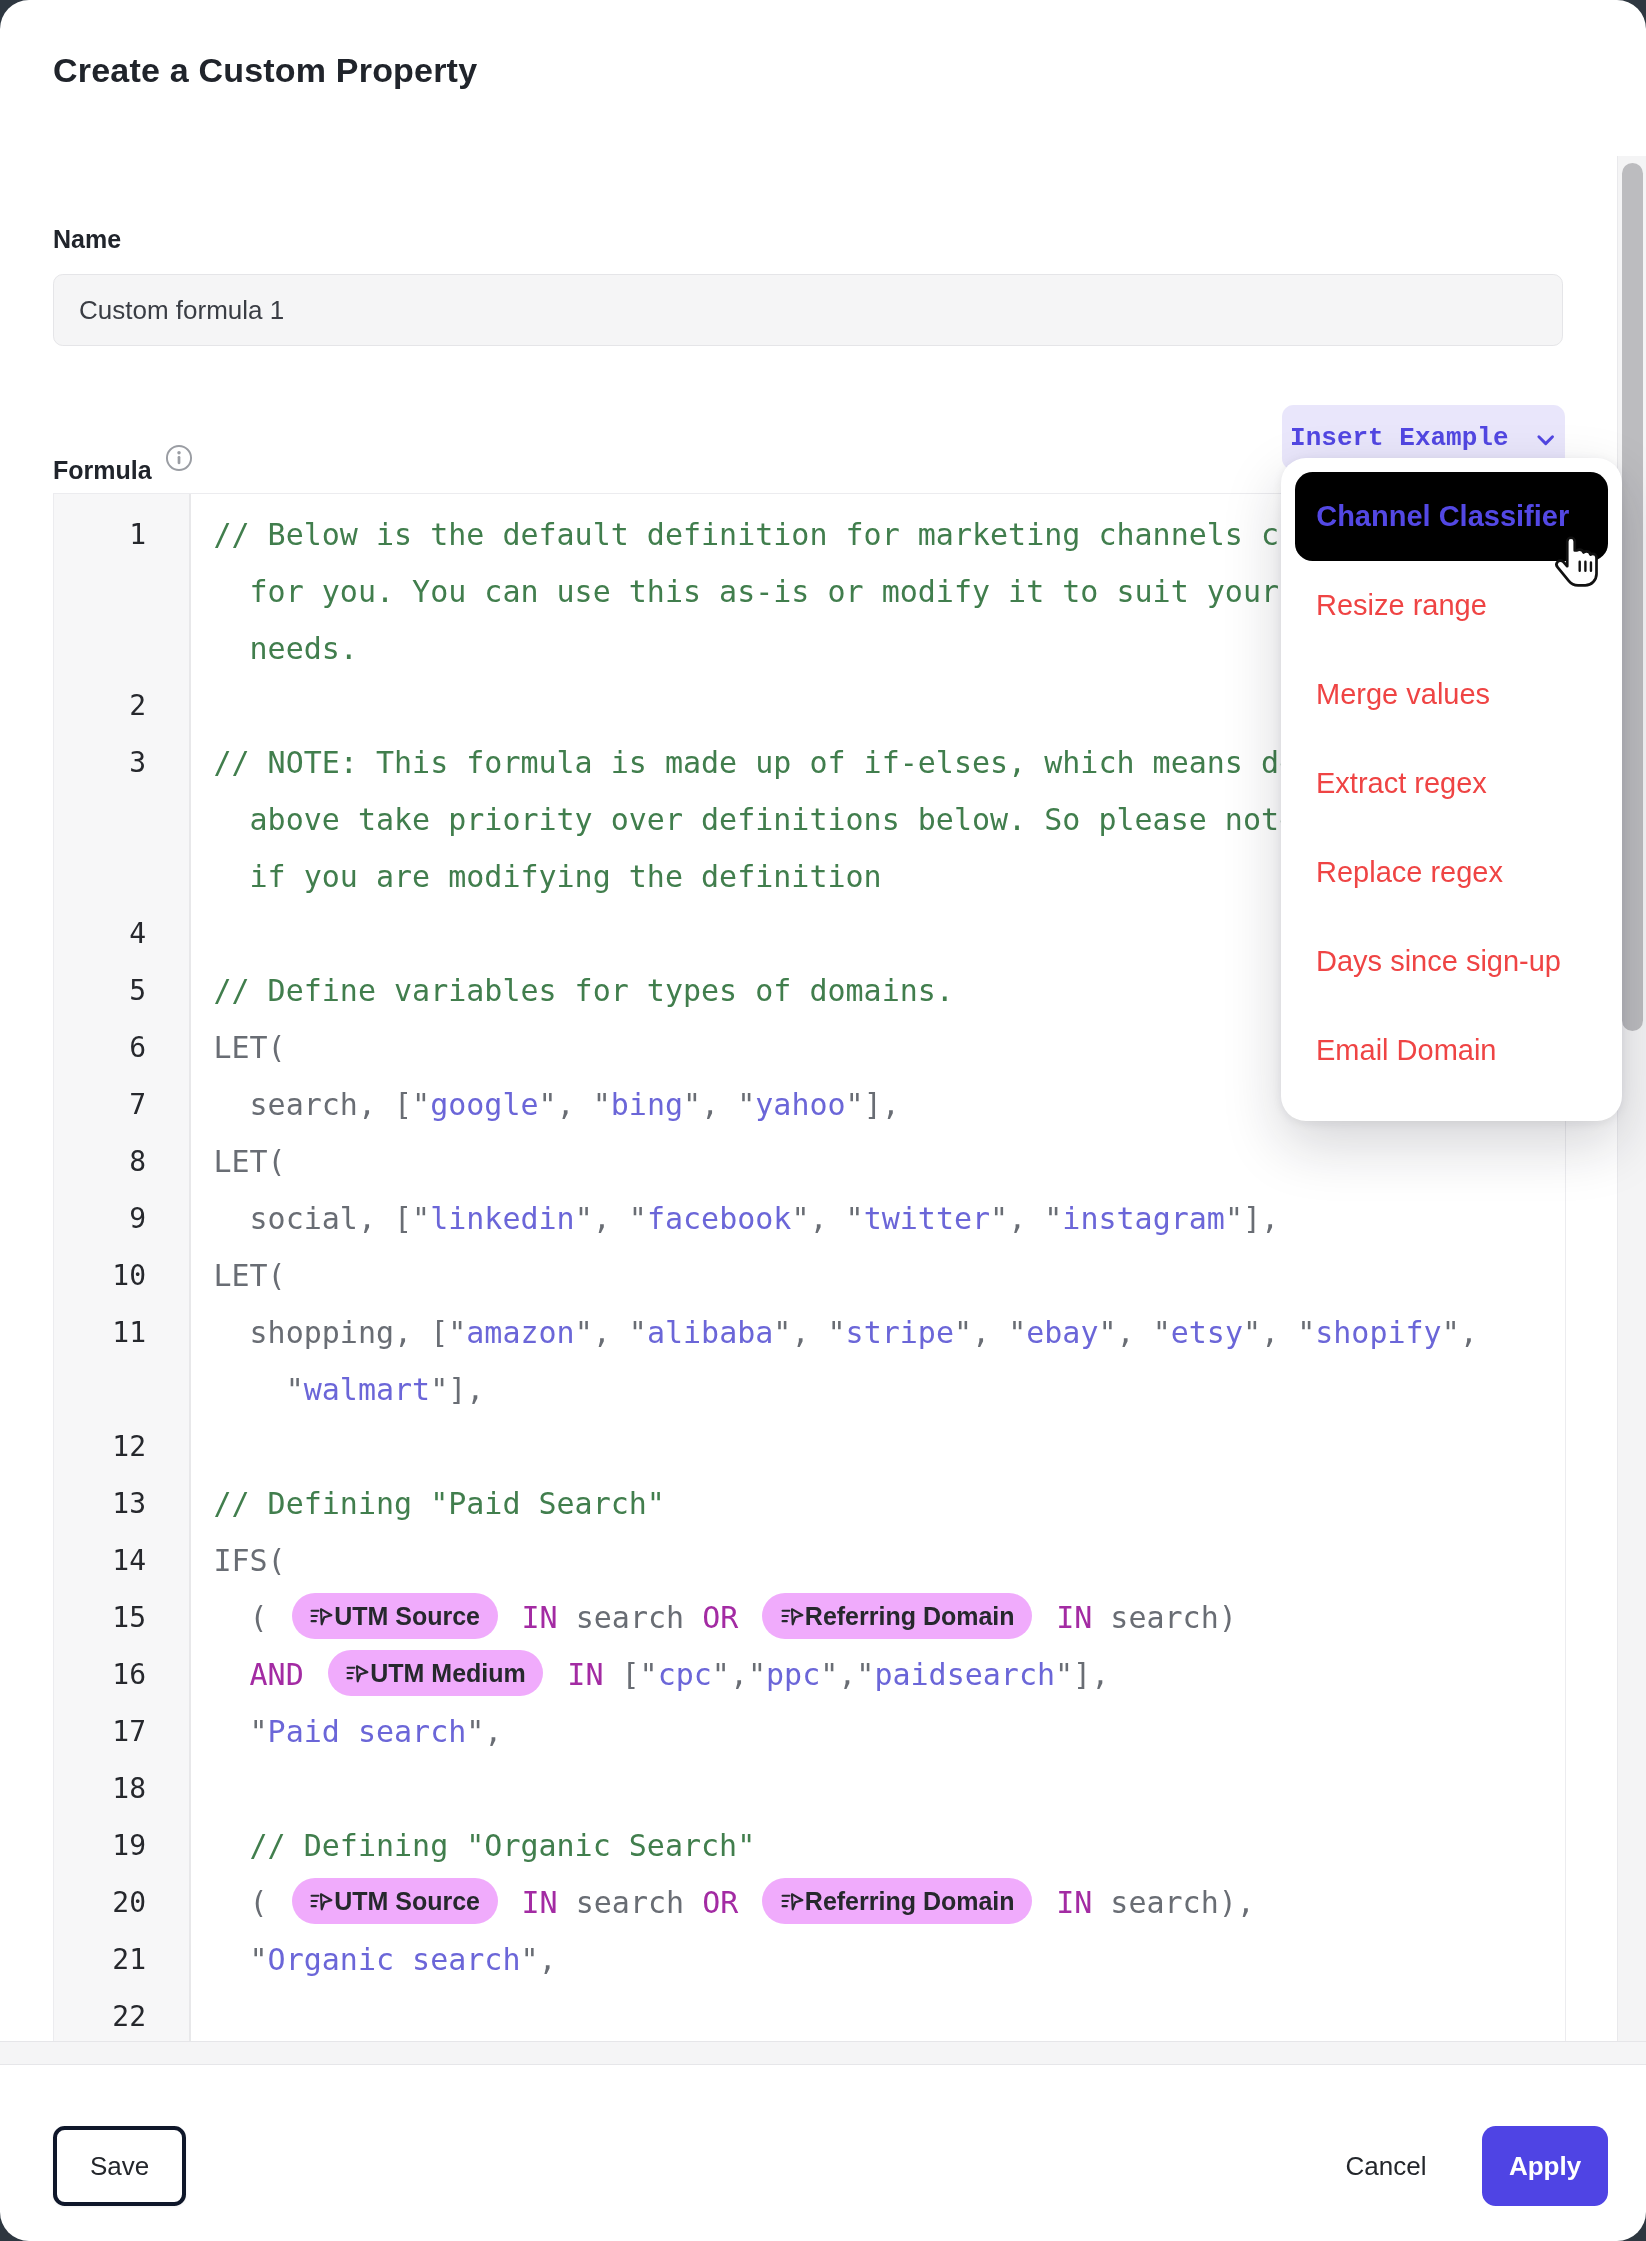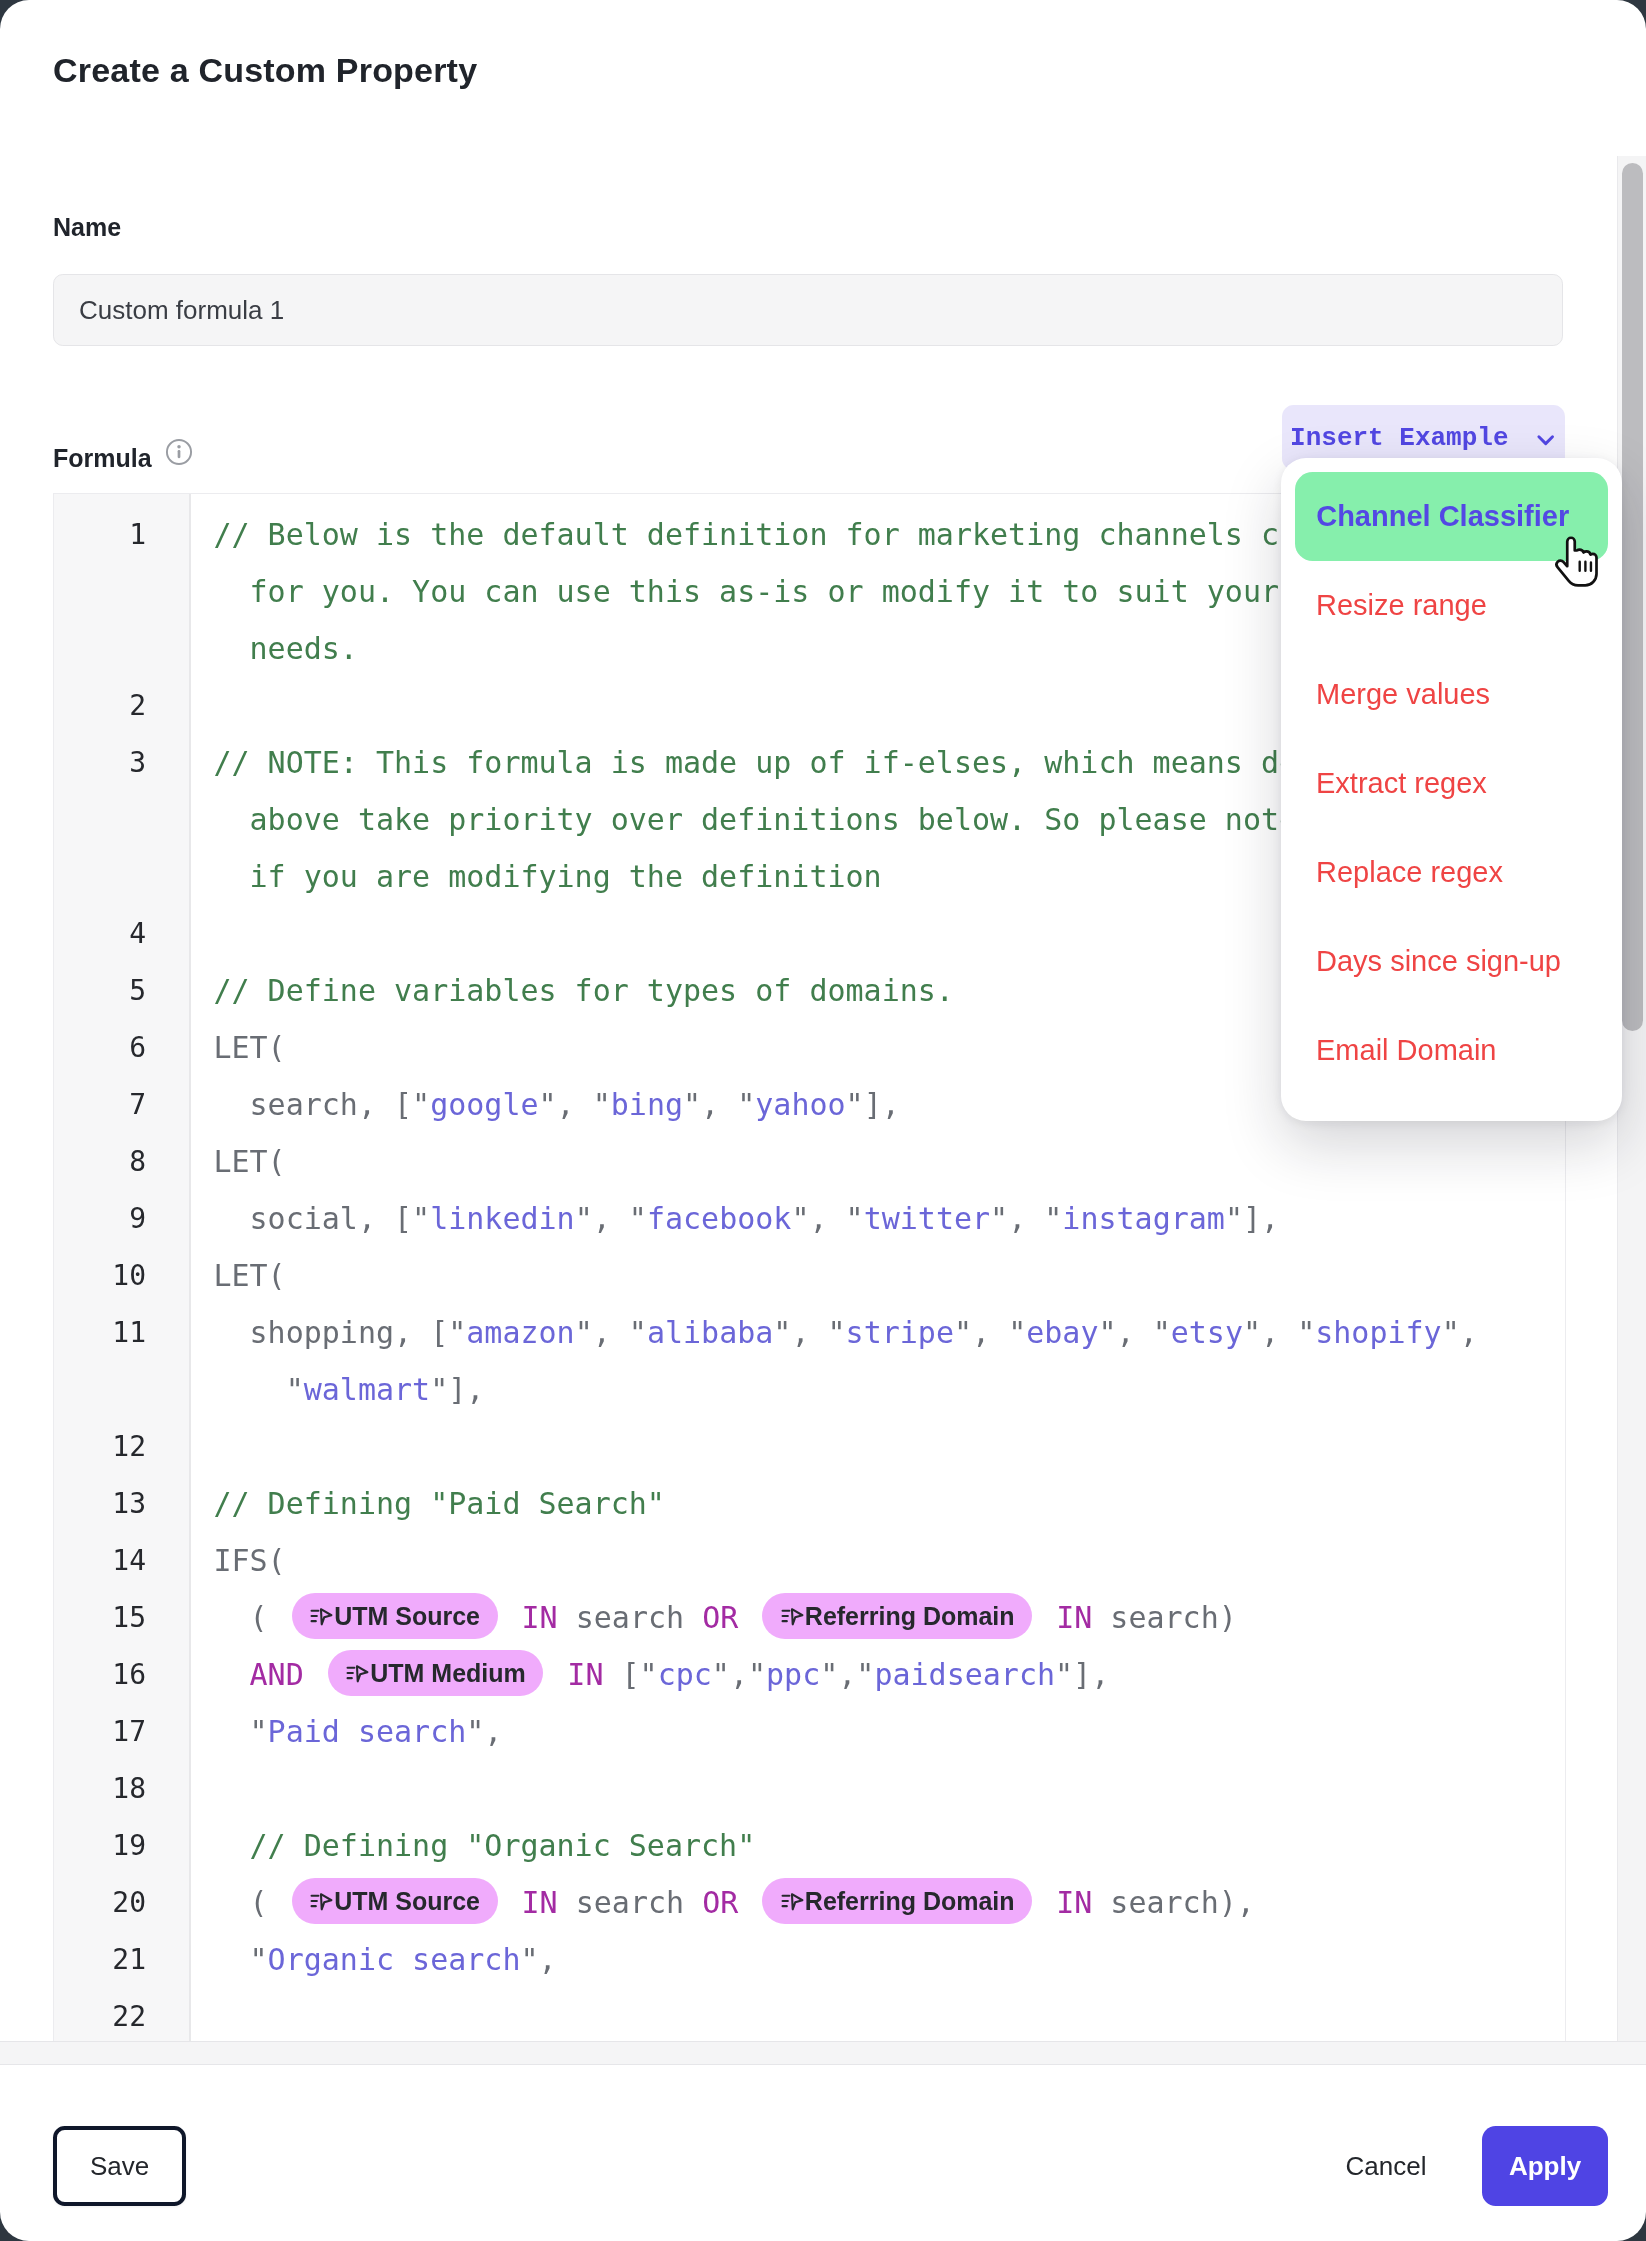--- a/index.html
+++ b/index.html
@@ -12,21 +12,21 @@
   .modal{
     position:absolute;inset:0;background:#ffffff;border-radius:29px;overflow:hidden;
   }
   
   .title{
     position:absolute;left:53px;top:51px;
     font-size:34px;font-weight:700;color:#20242b;letter-spacing:0.2px;
   }
   .field-label{
     position:absolute;left:53px;
-    font-size:25px;font-weight:700;color:#20242b;
+    font-size:25px;font-weight:700;color:#20242b;margin-top:12px;
   }
   .name-label{top:213px;}
   .name-input{
     position:absolute;left:53px;top:274px;width:1510px;height:72px;box-sizing:border-box;
     background:#f5f5f6;border:1px solid #e5e5e8;border-radius:9.8px;
     font-family:"Liberation Sans",sans-serif;font-size:26px;color:#3a3d44;
     padding:0 25px;outline:none;
   }
   .formula-row{position:absolute;left:53px;top:444px;display:flex;align-items:center;gap:13.7px;}
   .formula-row .field-label{position:static;}
@@ -75,21 +75,21 @@
     background:#ffffff;border-radius:25px;z-index:30;
     box-shadow:0 23.4px 59px rgba(20,20,40,.18), 0 2px 9.8px rgba(20,20,40,.08);
     padding:13.7px 0;overflow:hidden;
   }
   .menu-item{
     height:89px;display:flex;align-items:center;box-sizing:border-box;
     padding-left:35px;font-size:29px;font-weight:500;color:#ef4444;cursor:pointer;
   }
   .menu-item.selected{
     margin:0 13.7px;padding-left:21.5px;border-radius:17.6px;
-    background:#86efac;color:#5348e4;font-weight:600;
+    background:#000000;color:#5348e4;font-weight:600;
   }
   
   .hand-cursor{position:absolute;left:1553px;top:534px;z-index:40;pointer-events:none;}
   
   .h-band{
     position:absolute;left:0;right:0;top:2041px;height:24.4px;box-sizing:border-box;
     background:#f5f5f6;border-top:1px solid #e6e6e9;border-bottom:1px solid #e6e6e9;
   }
   .v-track{
     position:absolute;left:1617px;top:156px;width:29px;height:1885px;

